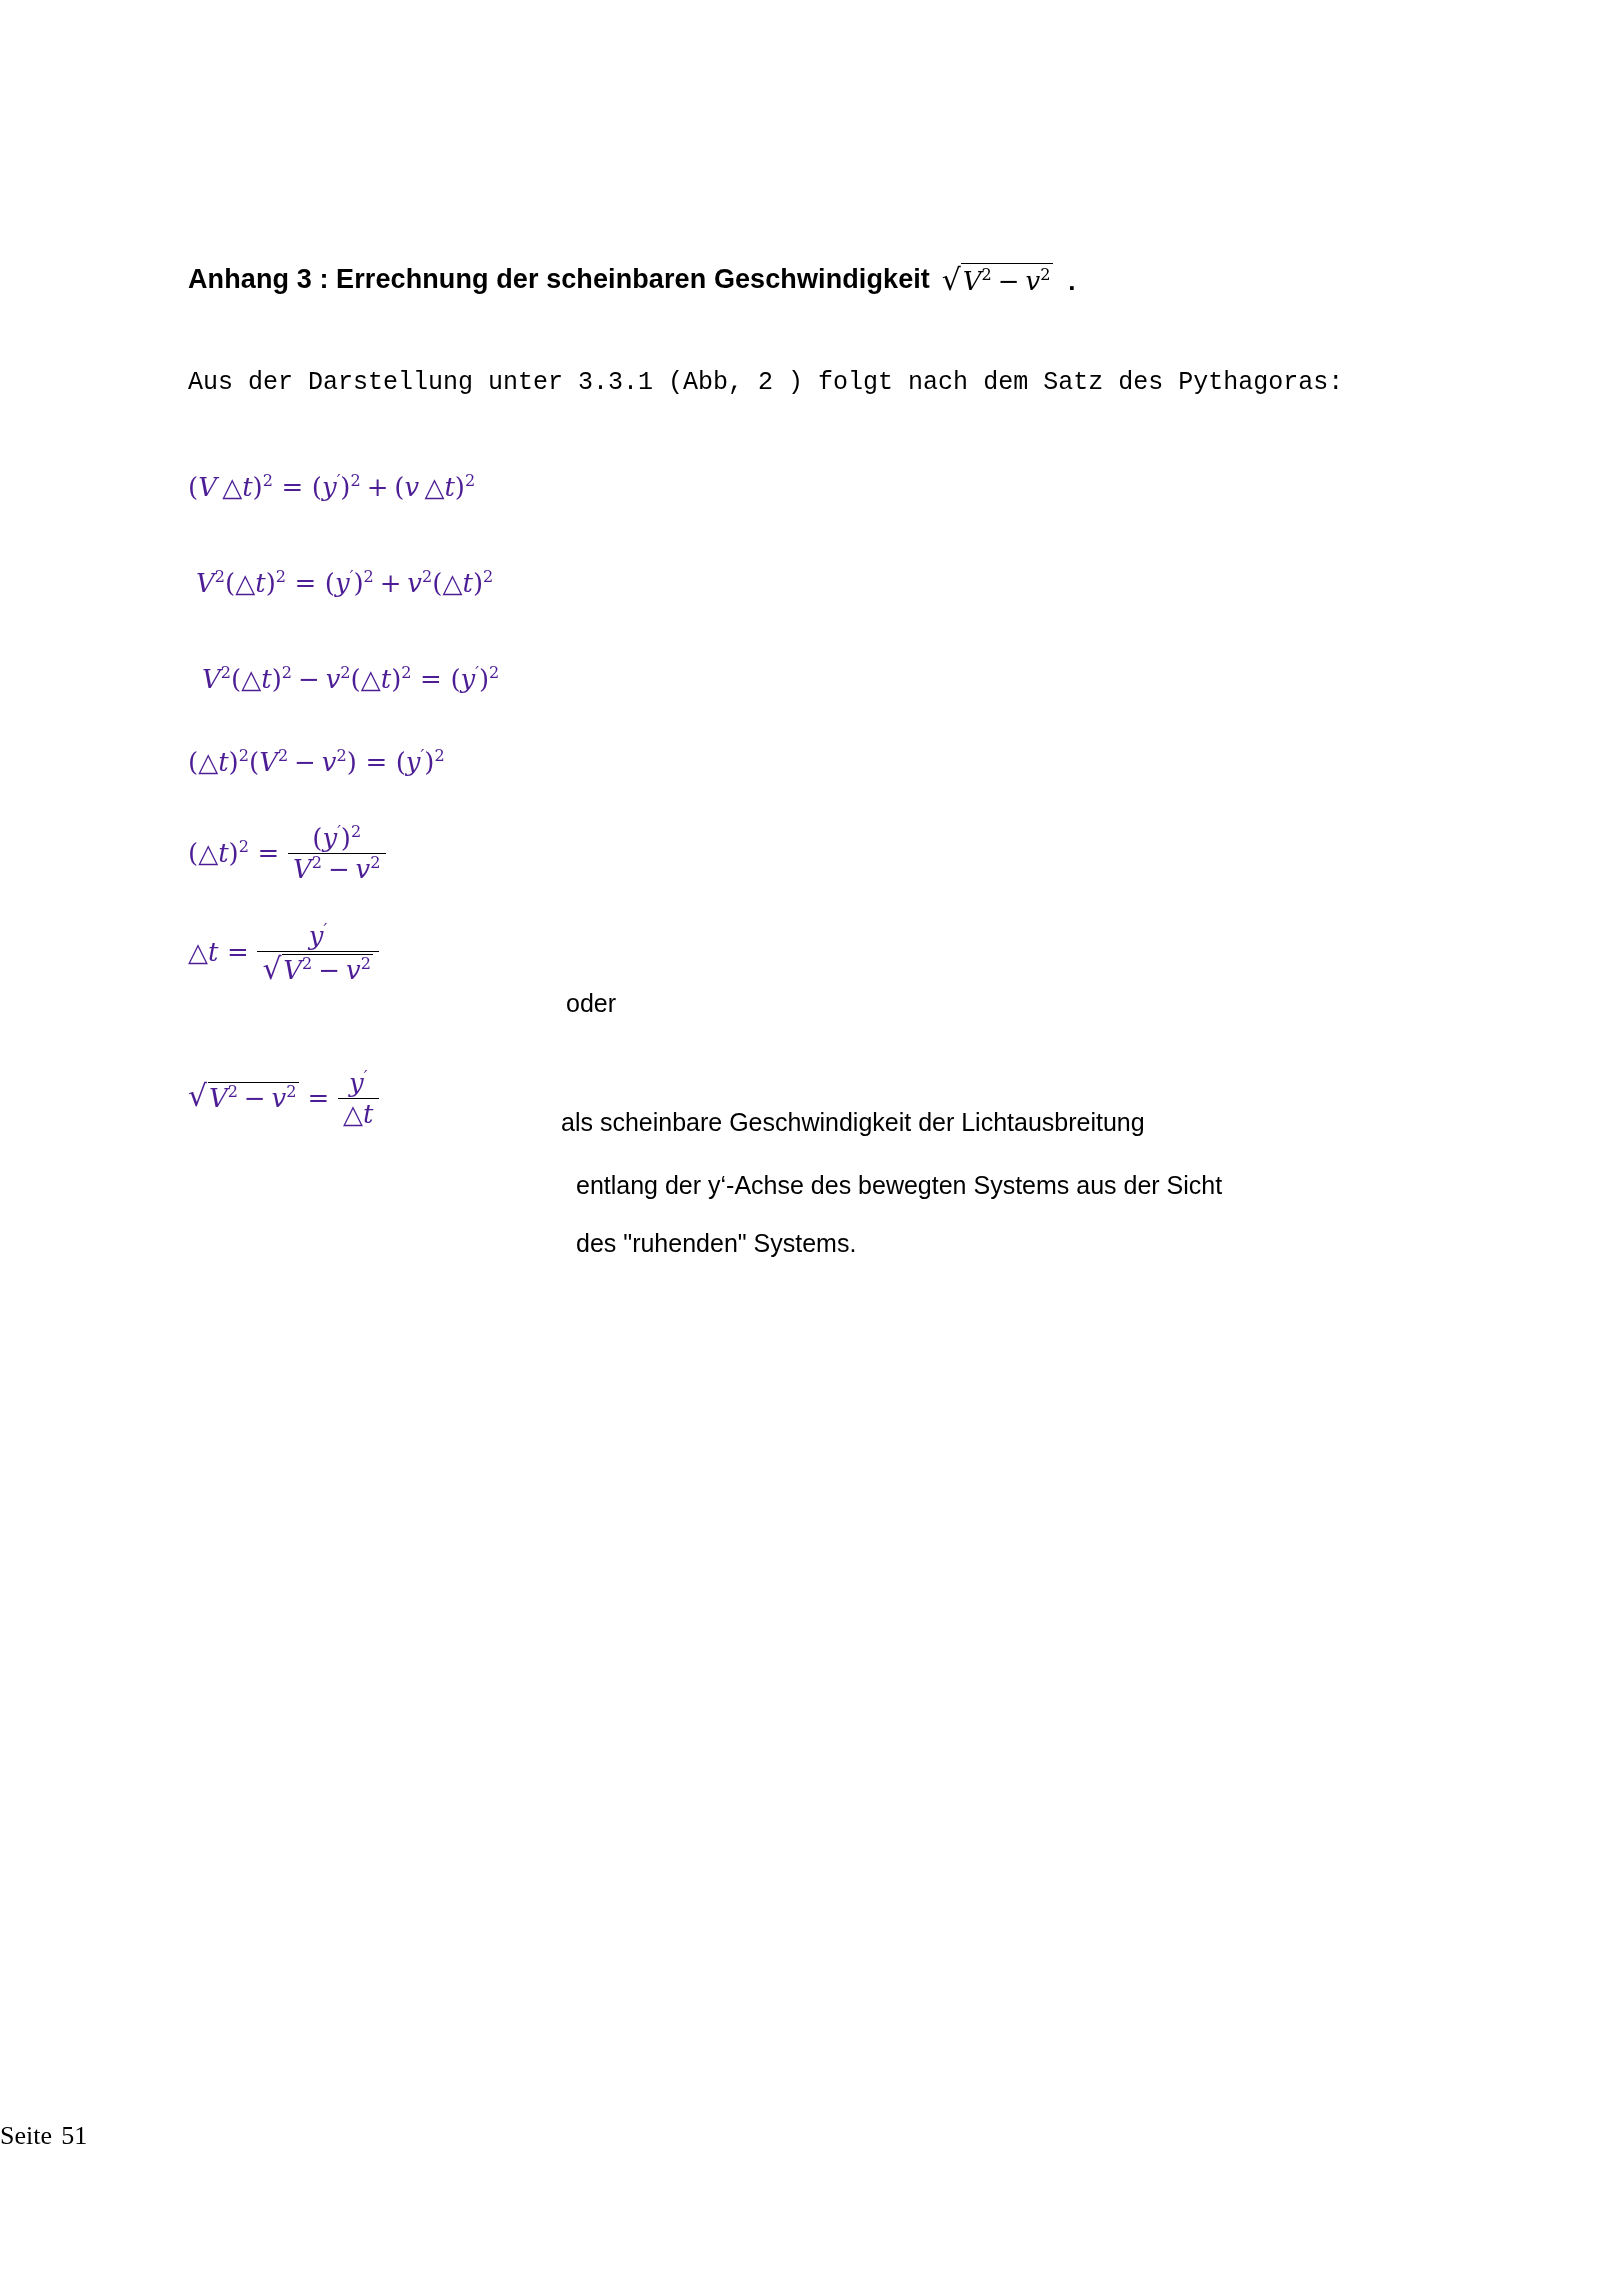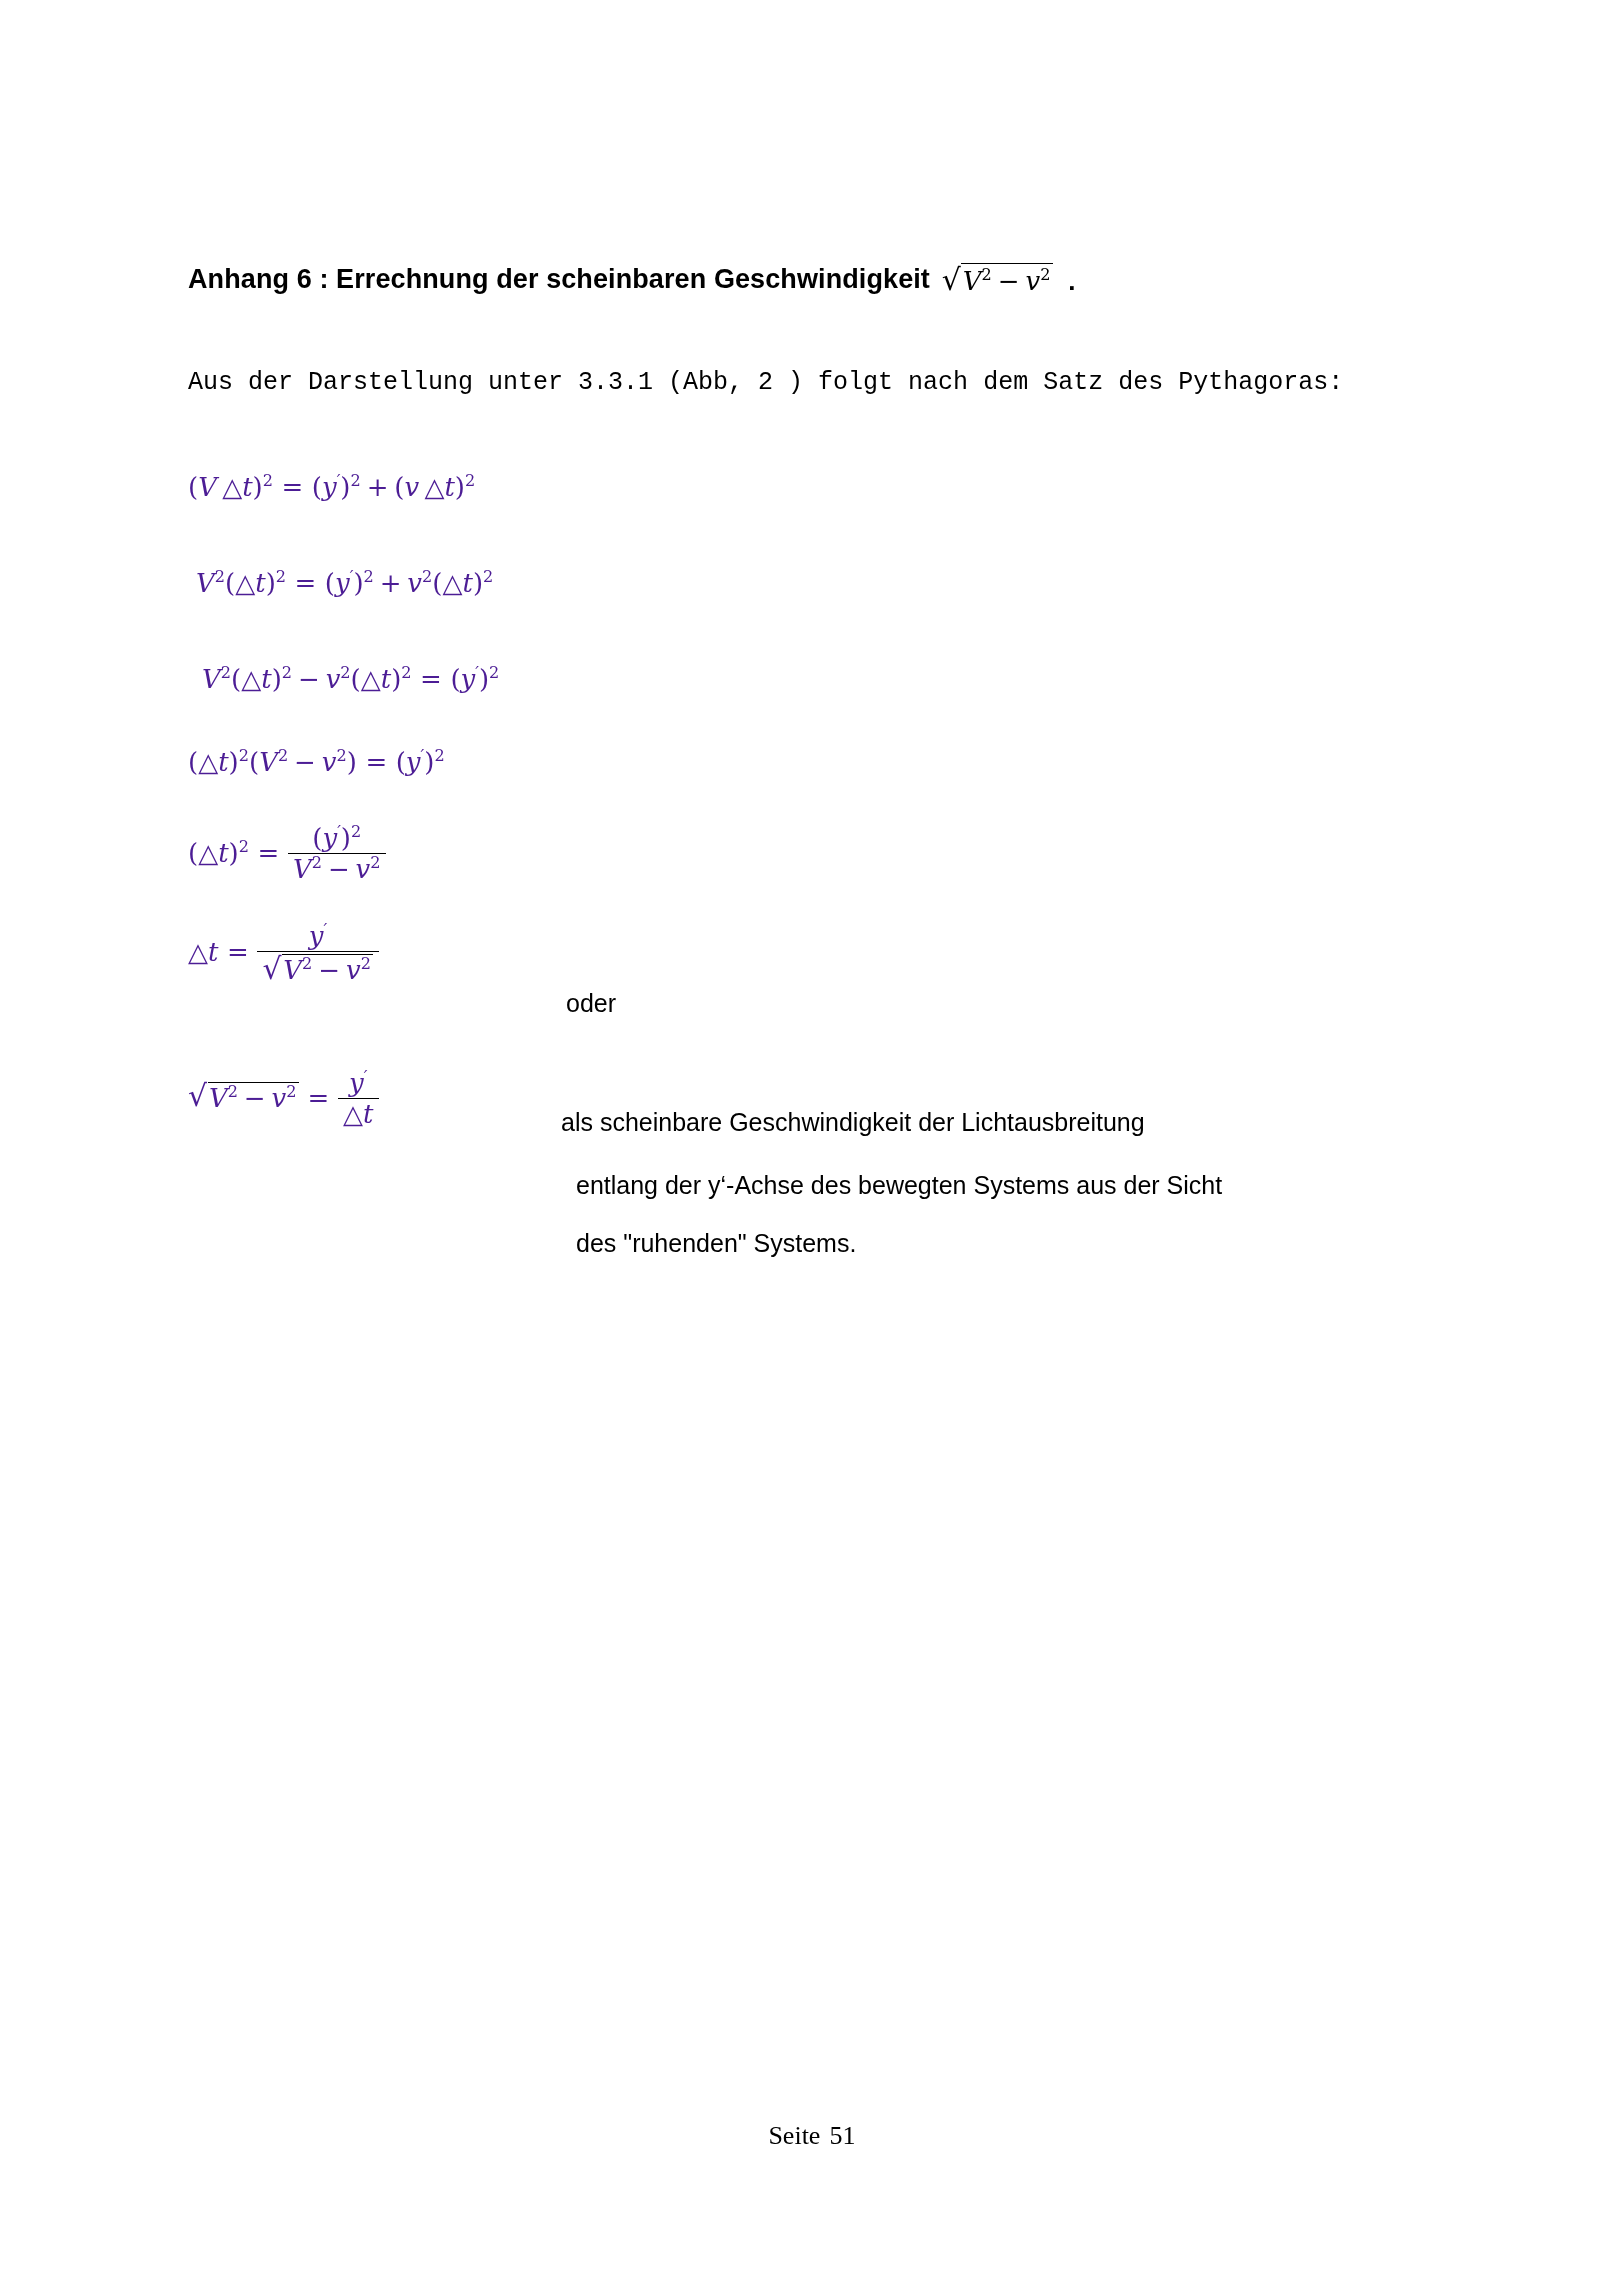--- a/index.html
+++ b/index.html
@@ -156,33 +156,33 @@
     font-size: 25px;
     white-space: nowrap;
   }
 
   
   .footer {
     position: absolute;
     left: 0;
     right: 0;
     top: 2121px;
-    text-align: center;
+    text-align: left;
     font-family: "Liberation Serif", serif;
     font-size: 26px;
   }
   .footer .num { margin-left: 9.2px; }
 </style>
 </head>
 <body>
 
 <div class="page">
 
   <div class="heading">
-    <span class="htext">Anhang 6 : Errechnung der scheinbaren Geschwindigkeit</span>
+    <span class="htext">Anhang 3 : Errechnung der scheinbaren Geschwindigkeit</span>
     <span class="hmath">
       <span class="rad">
         <span class="radsign">√</span>
         <span class="radbody"><i>V</i><sup class="e">2</sup><span class="op">−</span><i>v</i><sup class="e">2</sup></span>
       </span>
       <span class="hperiod">.</span>
     </span>
   </div>
 
   <div class="intro">Aus der Darstellung unter  3.3.1   (Abb, 2 )  folgt nach dem Satz des Pythagoras:</div>

